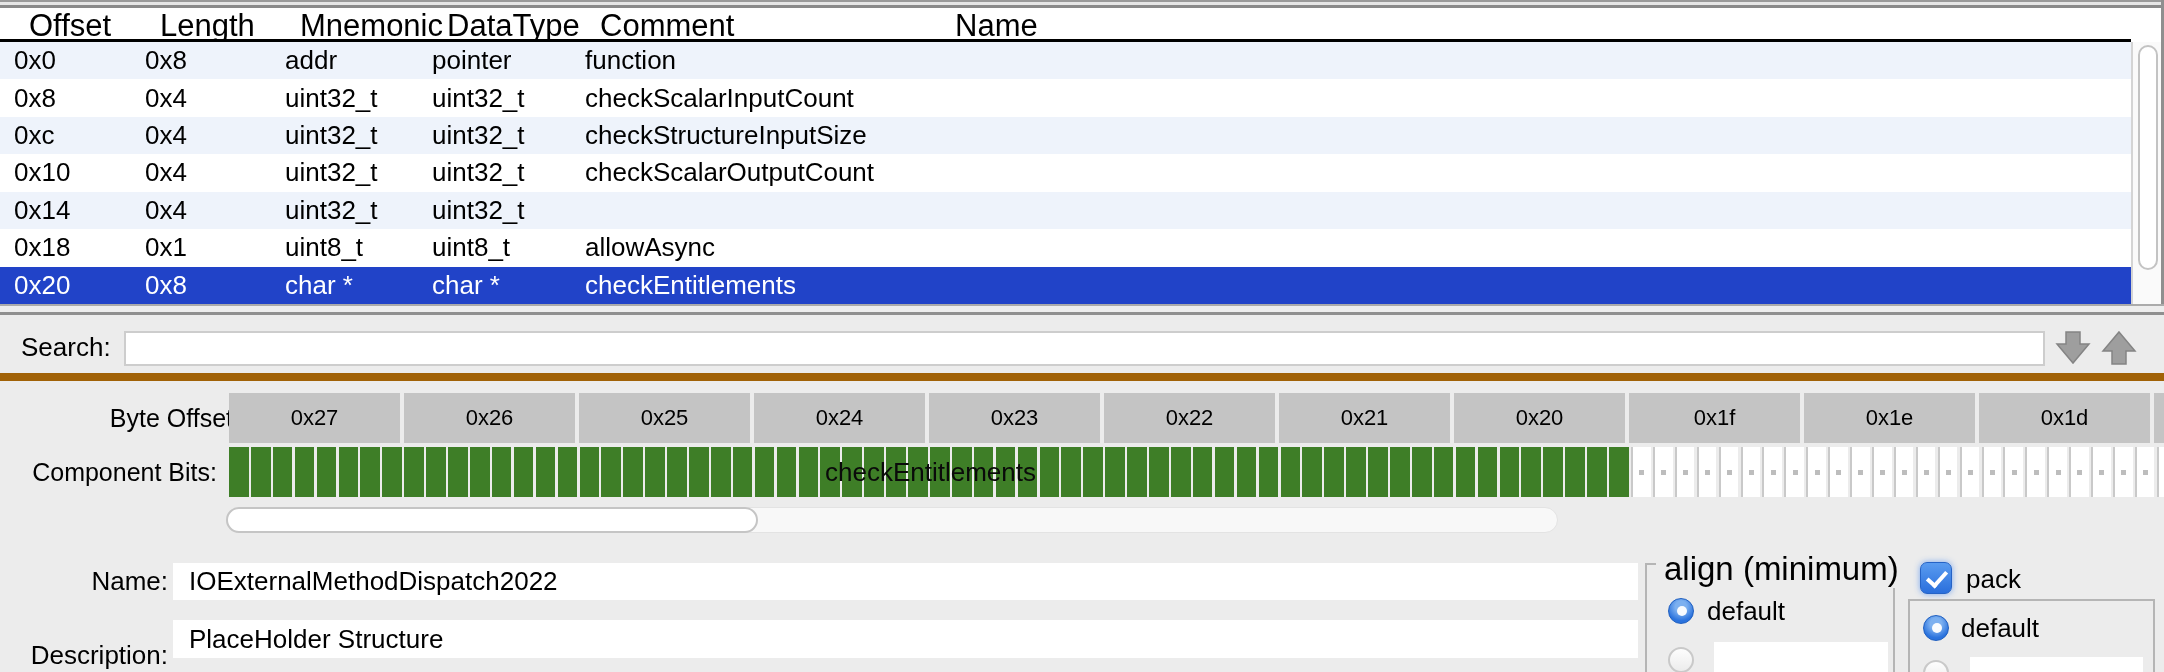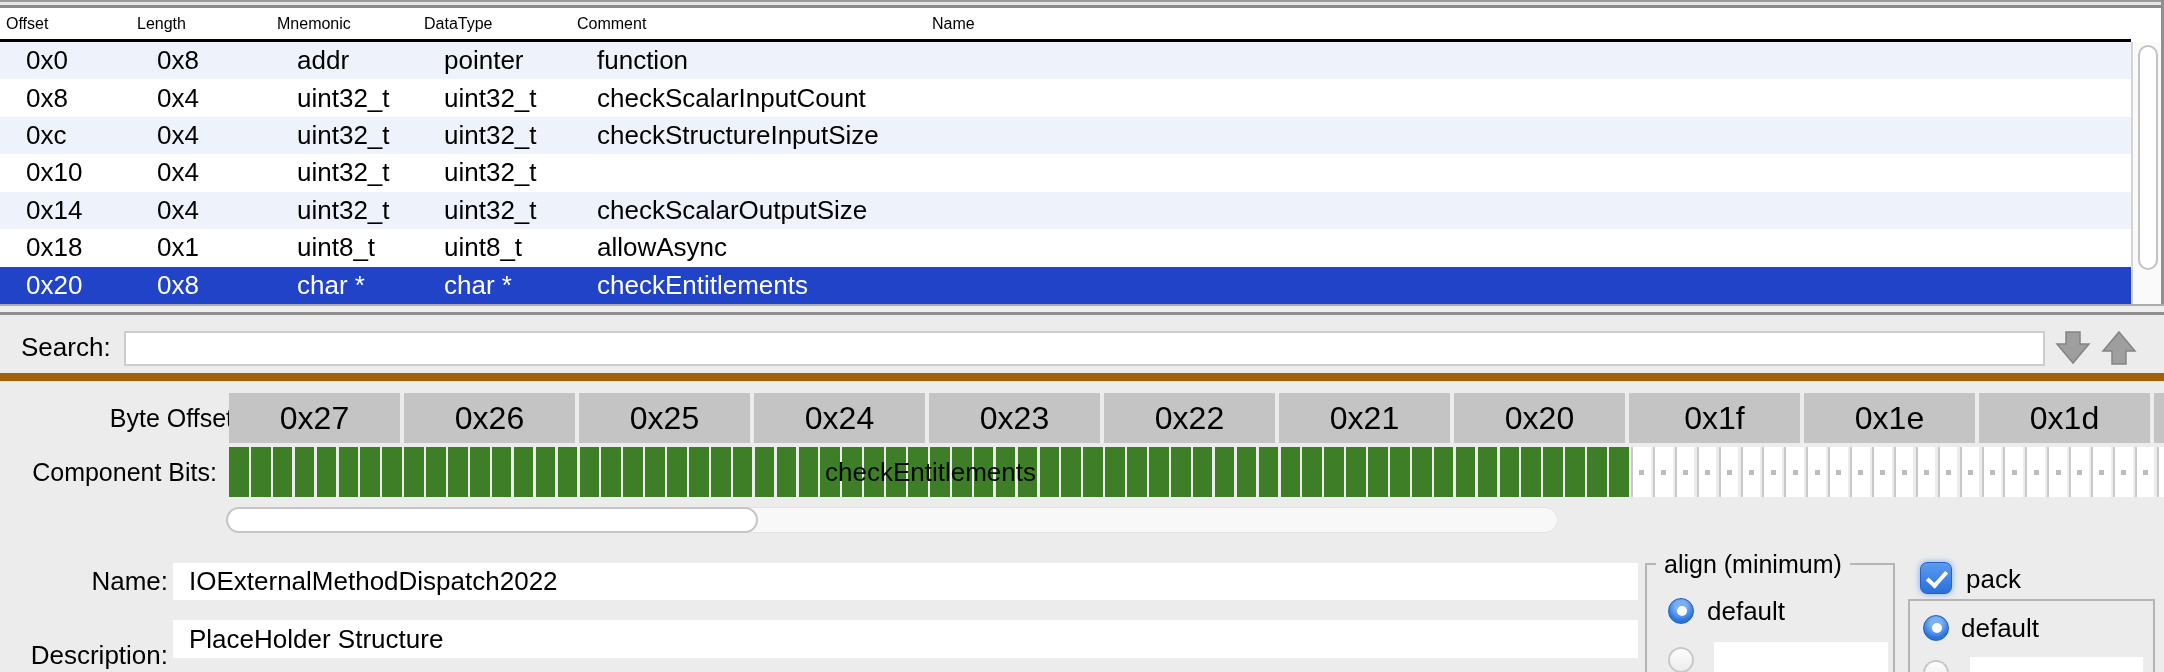--- a/index.html
+++ b/index.html
@@ -10,66 +10,66 @@
     color:#000;
     -webkit-font-smoothing:antialiased;
   }
   
   .table-section{position:absolute;left:0;top:0;width:2164px;height:316px;background:#fff;}
   .top-stripes{position:absolute;left:0;top:0;width:2164px;height:8px;
     background:linear-gradient(#9a9a9a 0 2px,#e6e6e6 2px 5px,#8a8a8a 5px 8px);}
   .right-edge{position:absolute;right:0;top:0;width:3px;height:316px;background:#8f8f8f;}
   .thead{position:absolute;left:0;top:8px;width:2131px;height:31px;display:grid;
     grid-template-columns:131px 140px 147px 153px 355px auto;align-items:center;}
-  .thead .hcell{padding-left:6px;font-size:16px;white-space:nowrap;}
+  .thead .hcell{padding-left:29px;font-size:31px;white-space:nowrap;}
   .head-line{position:absolute;left:0;top:39px;width:2131px;height:3px;background:#000;}
   .tbody{position:absolute;left:0;top:42px;width:2131px;height:262px;display:flex;flex-direction:column;}
   .trow{height:37.43px;display:grid;grid-template-columns:131px 140px 147px 153px 355px auto;align-items:center;background:#fff;}
   .trow:nth-child(odd){background:var(--alt-row,#eef3fb);}
   .trow.selected{background:var(--sel-row,#2143c8);color:#fff;}
-  .tcell{padding-left:26px;font-size:26px;white-space:nowrap;overflow:hidden;}
+  .tcell{padding-left:14px;font-size:26px;white-space:nowrap;overflow:hidden;}
   .vtrack{position:absolute;left:2131px;top:42px;width:30px;height:262px;background:#fafafa;border-left:2px solid #d4d4d4;}
   .vthumb{position:absolute;left:5px;top:3px;width:20px;height:225px;background:#fff;border:2px solid #c3c3c3;border-radius:12px;box-sizing:border-box;}
   .table-sep{position:absolute;left:0;top:304px;width:2164px;height:12px;
     background:linear-gradient(#ababab 0 2px,#ededed 2px 8px,#8f8f8f 8px 11px,#ececec 11px 12px);}
   
   .search-bar{position:absolute;left:0;top:316px;width:2164px;height:65px;background:#ececec;border-bottom:8px solid #a16207;box-sizing:border-box;}
   .search-label{position:absolute;left:21px;top:0;height:63px;line-height:63px;font-size:26px;}
   .search-input{position:absolute;left:124px;top:15px;width:1921px;height:35px;box-sizing:border-box;
     background:#fff;border:2px solid #cdcdcd;font-size:24px;padding:0 8px;outline:none;font-family:inherit;}
   .arrow-btn{position:absolute;top:14px;width:38px;height:36px;border:none;background:transparent;padding:0;cursor:pointer;}
   .arrow-down{left:2054px;}
   .arrow-up{left:2100px;}
   
   .rowlabel{position:absolute;left:0;width:217px;text-align:right;font-size:25px;white-space:nowrap;}
   .lbl-byteoffset{top:393px;height:50px;line-height:50px;margin-left:23px;}
   .lbl-bits{top:447px;height:50px;line-height:50px;}
   .byte-row{position:absolute;left:229px;top:393px;width:1935px;height:50px;display:flex;overflow:hidden;}
   .byte-box{flex:none;width:171px;height:68px;margin-right:4px;background:#c4c4c4;
-    text-align:center;line-height:50px;font-size:32px;overflow:hidden;}
+    text-align:center;line-height:50px;font-size:22px;overflow:hidden;}
   .bit-row{position:absolute;left:229px;top:447px;width:1935px;height:50px;display:flex;overflow:hidden;}
   .bit{flex:none;width:19.6px;height:50px;margin-right:2.32px;position:relative;}
   .bit.filled{background:var(--bit-green,#3e7e27);}
   .bit.empty{background:#fff;border-left:2px solid #c9c9c9;box-sizing:border-box;}
   .bit.empty::after{content:"";position:absolute;left:50%;top:50%;width:5px;height:5px;margin:-2.5px 0 0 -2.5px;background:#bdbdbd;}
   .bits-overlay{position:absolute;left:229px;top:447px;width:1403px;height:50px;line-height:50px;
     text-align:center;font-size:26px;color:#0a0a0a;pointer-events:none;}
   .htrack{position:absolute;left:226px;top:507px;width:1332px;height:26px;background:#f8f8f8;border:1px solid #e3e3e3;border-radius:13px;box-sizing:border-box;}
   .hthumb{position:absolute;left:226px;top:507px;width:532px;height:26px;background:#fff;border:2px solid #c5c5c5;border-radius:13px;box-sizing:border-box;}
   
   .fieldlabel{position:absolute;left:0;width:168px;text-align:right;font-size:26px;white-space:nowrap;}
   .lbl-name{top:563px;height:37px;line-height:37px;}
   .lbl-desc{top:636px;height:38px;line-height:38px;}
   .textfield{position:absolute;left:173px;width:1465px;background:#ffffff;font-size:26px;padding-left:16px;box-sizing:border-box;white-space:nowrap;overflow:hidden;}
   .fld-name{top:563px;height:37px;line-height:37px;}
   .fld-desc{top:620px;height:38px;line-height:38px;}
   .groupbox{position:absolute;border:2px solid #b5b5b5;box-sizing:border-box;}
   .grp-align{left:1645px;top:563px;width:250px;height:118px;}
   .grp-pack{left:1908px;top:599px;width:247px;height:90px;}
-  .grouptitle{position:absolute;left:1656px;top:550px;background:#ececec;padding:0 8px;font-size:25px;white-space:nowrap;z-index:2;}
+  .grouptitle{position:absolute;left:1656px;top:550px;background:#ececec;padding:0 8px;font-size:33px;white-space:nowrap;z-index:2;}
   .radio{position:absolute;width:26px;height:26px;border-radius:50%;box-sizing:border-box;}
   .radio.on{background:radial-gradient(circle at 50% 32%,#7cb0f0 0 28%,#2a72dd 70%);border:1px solid #1d5ec0;}
   .radio.on::after{content:"";position:absolute;left:8px;top:7px;width:10px;height:10px;border-radius:50%;background:#fff;opacity:.95;}
   .radio.off{background:linear-gradient(#fdfdfd,#ececec);border:2px solid #c9c9c9;}
   .optlabel{position:absolute;font-size:26px;line-height:26px;white-space:nowrap;}
   .r-align-on{left:1668px;top:598px;}  .l-align-on{left:1707px;top:598px;}
   .r-align-off{left:1668px;top:647px;} .f-align{left:1714px;top:642px;width:174px;height:36px;background:#fff;position:absolute;}
   .checkbox{position:absolute;left:1920px;top:562px;width:32px;height:32px;border-radius:7px;
     background:linear-gradient(#5a9cf0,#2a6fdc);border:1px solid #2563c6;box-sizing:border-box;
     box-shadow:0 0 6px rgba(110,160,240,.9);}
@@ -118,28 +118,28 @@
         <div class="tcell">uint32_t</div>
         <div class="tcell">uint32_t</div>
         <div class="tcell">checkStructureInputSize</div>
         <div class="tcell"></div>
       </div>
       <div class="trow">
         <div class="tcell">0x10</div>
         <div class="tcell">0x4</div>
         <div class="tcell">uint32_t</div>
         <div class="tcell">uint32_t</div>
+        <div class="tcell">checkScalarOutputCount</div>
         <div class="tcell"></div>
       </div>
       <div class="trow">
         <div class="tcell">0x14</div>
         <div class="tcell">0x4</div>
         <div class="tcell">uint32_t</div>
         <div class="tcell">uint32_t</div>
-        <div class="tcell">checkScalarOutputSize</div>
         <div class="tcell"></div>
       </div>
       <div class="trow">
         <div class="tcell">0x18</div>
         <div class="tcell">0x1</div>
         <div class="tcell">uint8_t</div>
         <div class="tcell">uint8_t</div>
         <div class="tcell">allowAsync</div>
         <div class="tcell"></div>
       </div>

